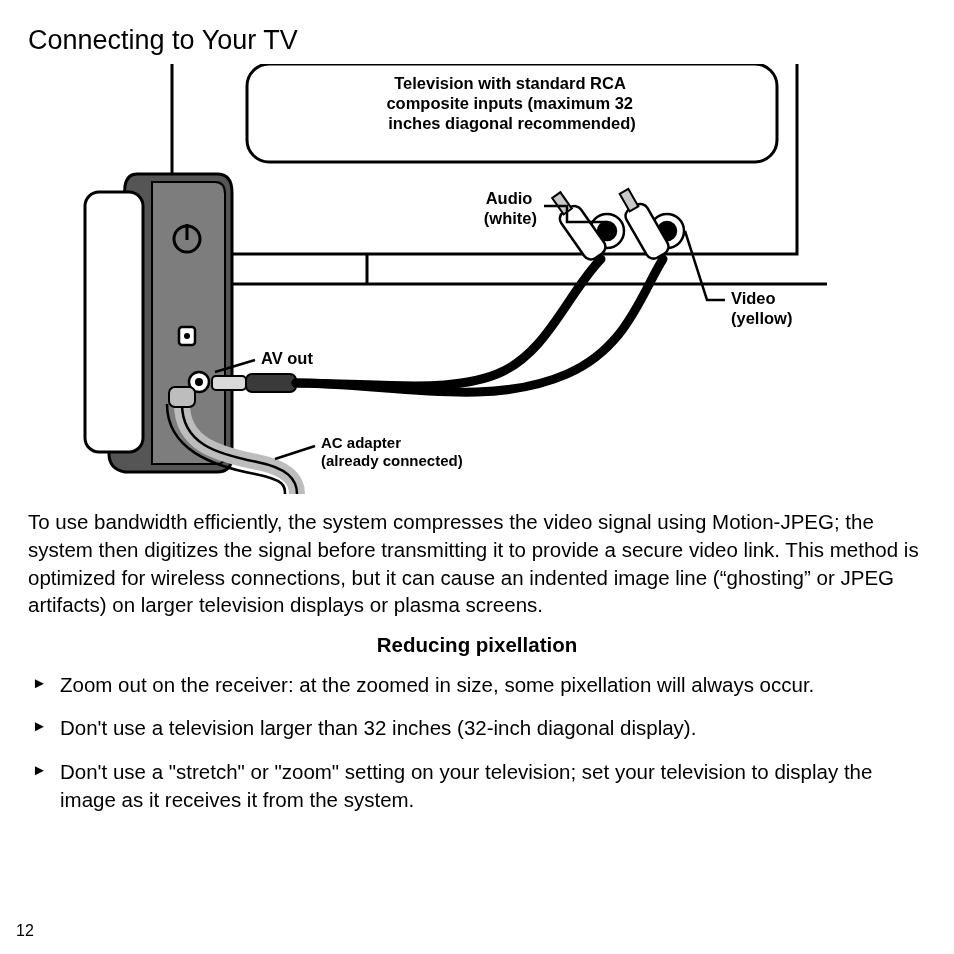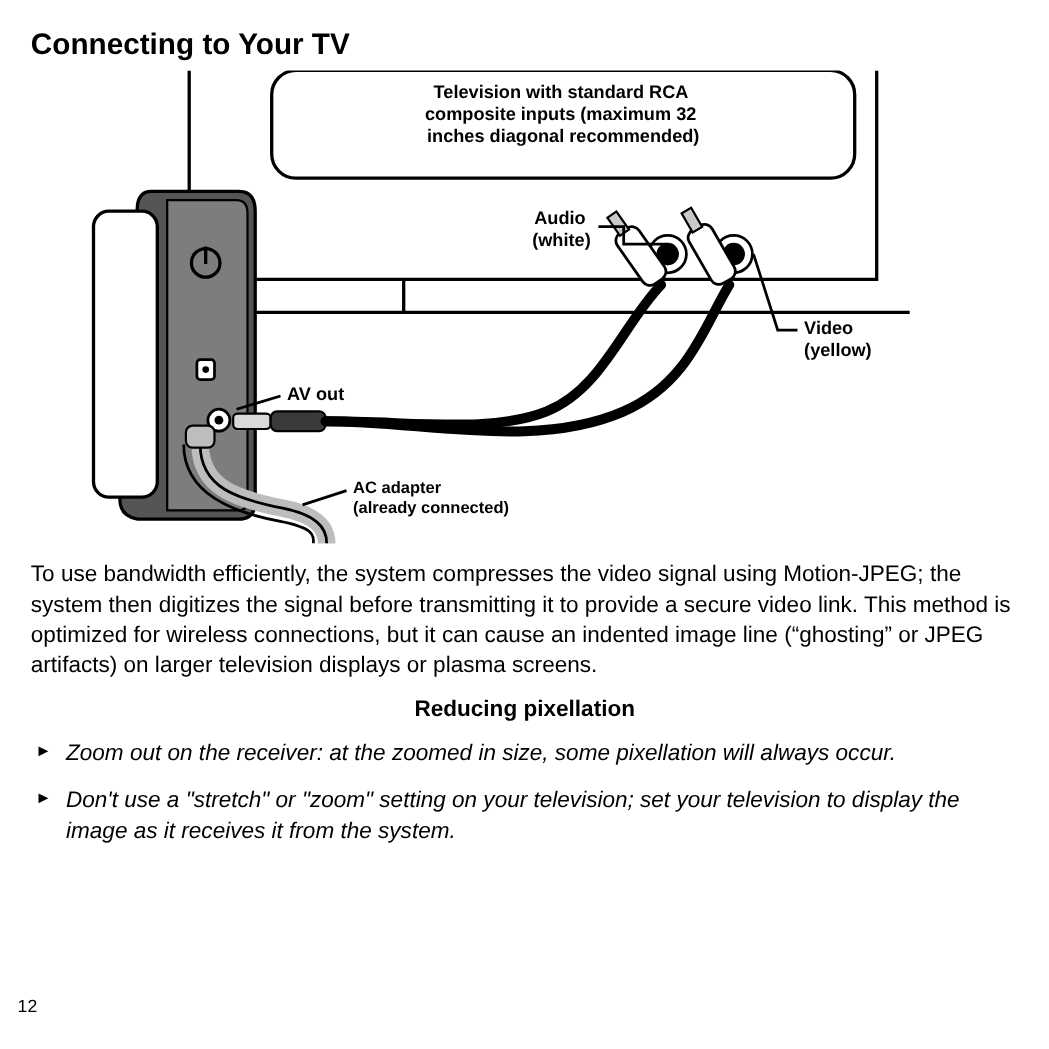--- a/index.html
+++ b/index.html
@@ -15,21 +15,21 @@
   }
   .page {
     padding: 22px 28px 10px 28px;
     box-sizing: border-box;
     width: 954px;
     height: 954px;
     position: relative;
   }
   h1.section-heading {
     font-size: 27px;
-    font-weight: 700;
+    font-weight: 400;
     margin: 0 0 6px 0;
   }
   p.body {
     margin: 0 0 10px 0;
   }
   .figure-wrap {
     width: 820px;
     margin: 4px auto 14px auto;
     text-decoration: underline;
   }
@@ -45,33 +45,32 @@
   }
   ul.triangle {
     list-style: none;
     margin: 12px 0 0 0;
     padding: 0;
   }
   ul.triangle li {
     position: relative;
     padding-left: 32px;
     margin-bottom: 16px;
-    font-style: italic;
   }
   ul.triangle li::before {
     content: "►";
     position: absolute;
     left: 4px;
     top: 2px;
     font-size: 15px;
   }
   .page-number {
     position: absolute;
     left: 16px;
-    bottom: 27px;
+    bottom: 12px;
     font-size: 16px;
   }
   
   .callout {
     font-family: Arial, Helvetica, sans-serif;
     font-weight: 700;
     font-size: 16.5px;
   }
   .callout-small {
     font-family: Arial, Helvetica, sans-serif;
@@ -203,18 +202,19 @@
     </svg>
   </div>
 
   <p class="body">To use bandwidth efficiently, the system compresses the video signal using Motion-JPEG; the system then digitizes the signal before transmitting it to provide a secure video link. This method is optimized for wireless connections, but it can cause an indented image line (“ghosting” or JPEG artifacts) on larger television displays or plasma screens.</p>
 
   <div class="sub-heading">Reducing pixellation</div>
 
 
   <ul class="triangle">
     <li>Zoom out on the receiver: at the zoomed in size, some pixellation will always occur.</li>
+    <li>Don't use a television larger than 32 inches (32-inch diagonal display).</li>
     <li>Don't use a "stretch" or "zoom" setting on your television; set your television to display the image as it receives it from the system.</li>
   </ul>
 
   <div class="page-number">12</div>
 
 </div>
 
 </body></html>

